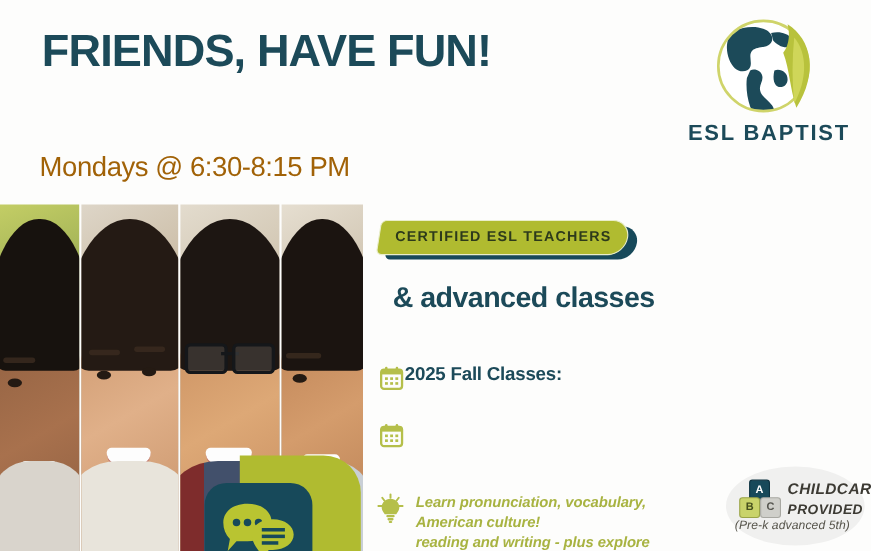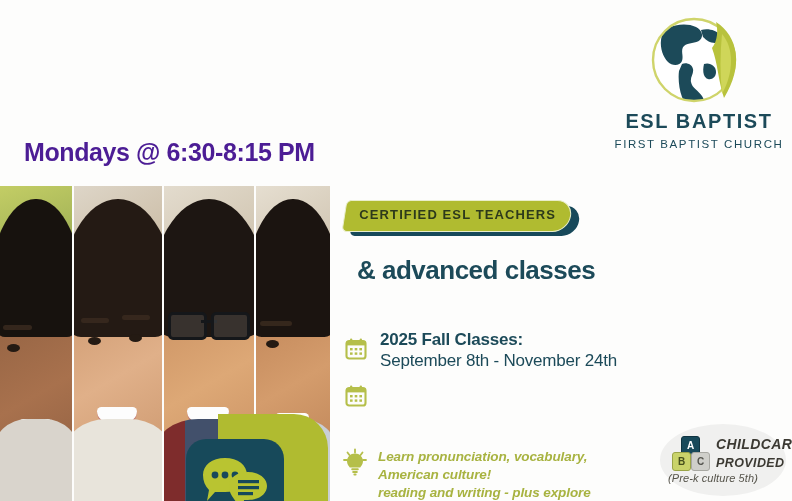--- a/index.html
+++ b/index.html
@@ -13,23 +13,23 @@
 
   
   .headline{
     position:absolute;left:38px;top:26px;width:580px;
     font-size:41px;line-height:0.98;font-weight:bold;
     letter-spacing:-0.8px;color:#1c4a59;
     font-family:"Liberation Sans", sans-serif;
   }
   .headline .l2{display:block;}
   .subhead{
-    position:absolute;left:24px;top:138px;
-    font-size:25px;font-weight:bold;letter-spacing:-0.4px;
-    color:#4c1d95;
+    position:absolute;left:36px;top:138px;
+    font-size:25px;font-weight:normal;letter-spacing:-0.4px;
+    color:#a16207;
   }
 
   
   .logo{position:absolute;left:614px;top:14px;width:170px;height:150px;}
   .logo-globe{position:absolute;left:32px;top:0;width:106px;height:92px;}
   .logo-name{
     position:absolute;left:0;top:96px;width:170px;text-align:center;
     font-size:20px;font-weight:bold;letter-spacing:1.6px;color:#1c4a59;
   }
   .logo-sub{
@@ -105,21 +105,21 @@
   }
 
   
   .levels{
     position:absolute;left:344px;top:256px;width:400px;
     font-size:26px;font-weight:bold;line-height:1.12;
     letter-spacing:-0.5px;color:#1c4a59;
   }
   .levels .l2{display:block;margin-left:13px;}
 
-  .date-row{position:absolute;left:344px;display:flex;align-items:center;gap:12px;}
+  .date-row{position:absolute;left:344px;display:flex;align-items:flex-start;}
   .date-row.r1{top:330px;}
   .date-row.r2{top:382px;}
   .cal-icon{flex:0 0 auto;margin-top:2px;}
   .date-txt .dt-title{font-size:17px;font-weight:bold;color:#1c4a59;letter-spacing:-0.2px;line-height:1.15;}
   .date-txt .dt-range{font-size:17px;color:#1c4a59;letter-spacing:-0.2px;line-height:1.2;margin-top:1px;}
 
   .tip-row{position:absolute;left:342px;top:448px;display:flex;align-items:flex-start;gap:10px;width:330px;}
   .tip-txt{
     font-size:13.5px;font-style:italic;font-weight:bold;line-height:1.35;
     color:#a8b341;letter-spacing:-0.1px;
@@ -142,20 +142,21 @@
          font-style:italic;letter-spacing:.4px;color:#3c3a33;}
   .cc-l3{position:absolute;left:8px;top:48px;font-size:11px;font-style:italic;
          letter-spacing:.1px;color:#55534a;}
 </style>
 </head>
 <body>
 
 <div class="flyer">
 
   <div class="headline">
+    <span class="l2">FRIENDS, HAVE FUN!</span>
   </div>
   <div class="subhead">Mondays @ 6:30-8:15 PM</div>
 
   <div class="logo">
     <div class="logo-globe">
       <svg width="106" height="92" viewBox="0 0 106 92">
         <defs>
           <clipPath id="globeclip">
               <circle cx="48" cy="46" r="41"></circle>
             </clipPath>
@@ -170,21 +171,20 @@
           <path d="M58 50 C64 48 70 52 70 58 C70 63 66 66 62 65 C58 64 56 58 58 50 Z"></path>
           <path d="M72 36 C76 34 80 36 80 40 C80 44 76 46 73 44 C70 42 69 38 72 36 Z"></path>
         </g>
         <circle cx="48" cy="46" r="41" fill="none" stroke="#cfd46a" stroke-width="2.4"></circle>
 
         <path d="M70 8 C92 22 98 52 78 84 C72 66 72 50 66 34 C72 26 72 16 70 8 Z" fill="#b8c23c"></path>
         <path d="M76 20 C88 34 88 58 76 80 C74 60 74 40 76 20 Z" fill="#cfd659"></path>
       </svg>
     </div>
     <div class="logo-name">ESL BAPTIST</div>
-    <div class="logo-sub">FIRST BAPTIST CHURCH</div>
   </div>
 
   <div class="collage">
 
     <div class="strip s1">
       <div class="bg" style="background:linear-gradient(160deg,#cfd76a 0%,#a9b85a 22%,#6f7f4a 45%,#8a7b5f 70%,#6e6451 100%);"></div>
       <div class="face">
         <div class="skin" style="background:linear-gradient(150deg,#8a5c3e,#a8714d 45%,#7c5138);"></div>
         <div class="hair" style="background:#17120e;"></div>
         <div class="brow" style="left:4%;top:44%;width:40%;"></div>
@@ -277,21 +277,20 @@
             <rect x="10.7" y="11" width="2.6" height="2.4"></rect>
             <rect x="15.4" y="11" width="2.6" height="2.4"></rect>
           <rect x="6" y="15.4" width="2.6" height="2.4"></rect>
             <rect x="10.7" y="15.4" width="2.6" height="2.4"></rect>
             <rect x="15.4" y="15.4" width="2.6" height="2.4"></rect>
         </g>
       </svg>
     </span>
     <span class="date-txt">
       <span class="dt-title" style="display:block">2025 Fall Classes:</span>
-      <span class="dt-range" style="display:block">September 8th - November 24th</span>
     </span>
   </div>
 
   <div class="date-row r2">
     <span class="cal-icon">
       <svg width="24" height="24" viewBox="0 0 24 24">
         <rect x="2.5" y="4" width="19" height="17.5" rx="2.6" fill="none" stroke="#b5bf4a" stroke-width="2.1"></rect>
         <rect x="2.5" y="4" width="19" height="4.4" fill="#b5bf4a"></rect>
         <rect x="6" y="1.5" width="2.3" height="4.4" rx="1.1" fill="#b5bf4a"></rect>
         <rect x="15.7" y="1.5" width="2.3" height="4.4" rx="1.1" fill="#b5bf4a"></rect>
@@ -333,16 +332,16 @@
 
   <div class="childcare">
     <div class="cc-bg"></div>
     <div class="cc-blocks">
       <div class="blk a">A</div>
       <div class="blk b">B</div>
       <div class="blk c">C</div>
     </div>
     <div class="cc-l1">CHILDCARE</div>
     <div class="cc-l2">PROVIDED</div>
-    <div class="cc-l3">(Pre-k culture 5th)</div>
+    <div class="cc-l3">(Pre-k advanced 5th)</div>
   </div>
 
 </div>
 
 </body></html>

